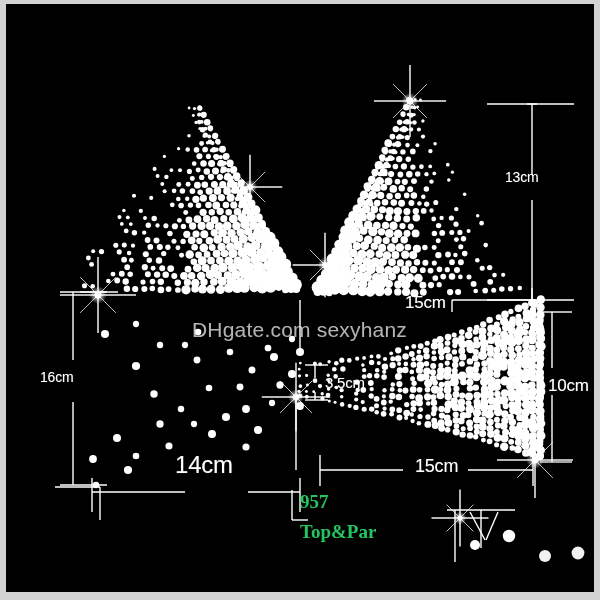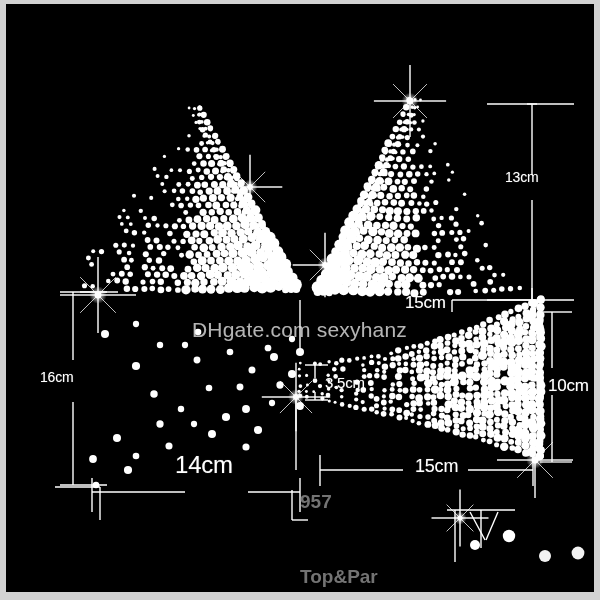--- a/index.html
+++ b/index.html
@@ -40,22 +40,22 @@
     position: absolute;
     color: #ffffff;
     font-family: "Liberation Sans", sans-serif;
     font-weight: 400;
     white-space: nowrap;
     text-shadow: 0 0 1px rgba(255,255,255,0.35);
     letter-spacing: -0.2px;
   }
   .brand {
     position: absolute;
-    color: #737373;
-    font-family: Liberation Sans, sans-serif;
+    color: #22c55e;
+    font-family: Liberation Serif, serif;
     font-weight: bold;
     white-space: nowrap;
   }
   .watermark {
     position: absolute;
     color: rgba(225,225,225,0.80);
     font-family: "Liberation Sans", sans-serif;
     white-space: nowrap;
     font-size: 21px;
     letter-spacing: 0.2px;
@@ -1402,16 +1402,16 @@
 
     <div class="dim-label" style="font-size: 14px; left: 499px; top: 165.46px;">13cm</div>
     <div class="dim-label" style="font-size: 17px; left: 399px; top: 289.46px;">15cm</div>
     <div class="dim-label" style="font-size: 14px; left: 34px; top: 364.84px;">16cm</div>
     <div class="dim-label" style="font-size: 24px; left: 169px; top: 447px;">14cm</div>
     <div class="dim-label" style="font-size: 15px; left: 319px; top: 370.18px;">3.5cm</div>
     <div class="dim-label" style="font-size: 17px; left: 542px; top: 372px;">10cm</div>
     <div class="dim-label" style="font-size: 18px; left: 409px; top: 451.84px;">15cm</div>
 
     <div class="brand" style="left: 294px; top: 487px; font-size: 19px;">957</div>
-    <div class="brand" style="left: 294px; top: 517px; font-size: 19px; margin-top: 45px;">Top&amp;Par</div>
+    <div class="brand" style="left: 294px; top: 517px; font-size: 19px;">Top&amp;Par</div>
 
   </div>
 </div>
 
 </body></html>

